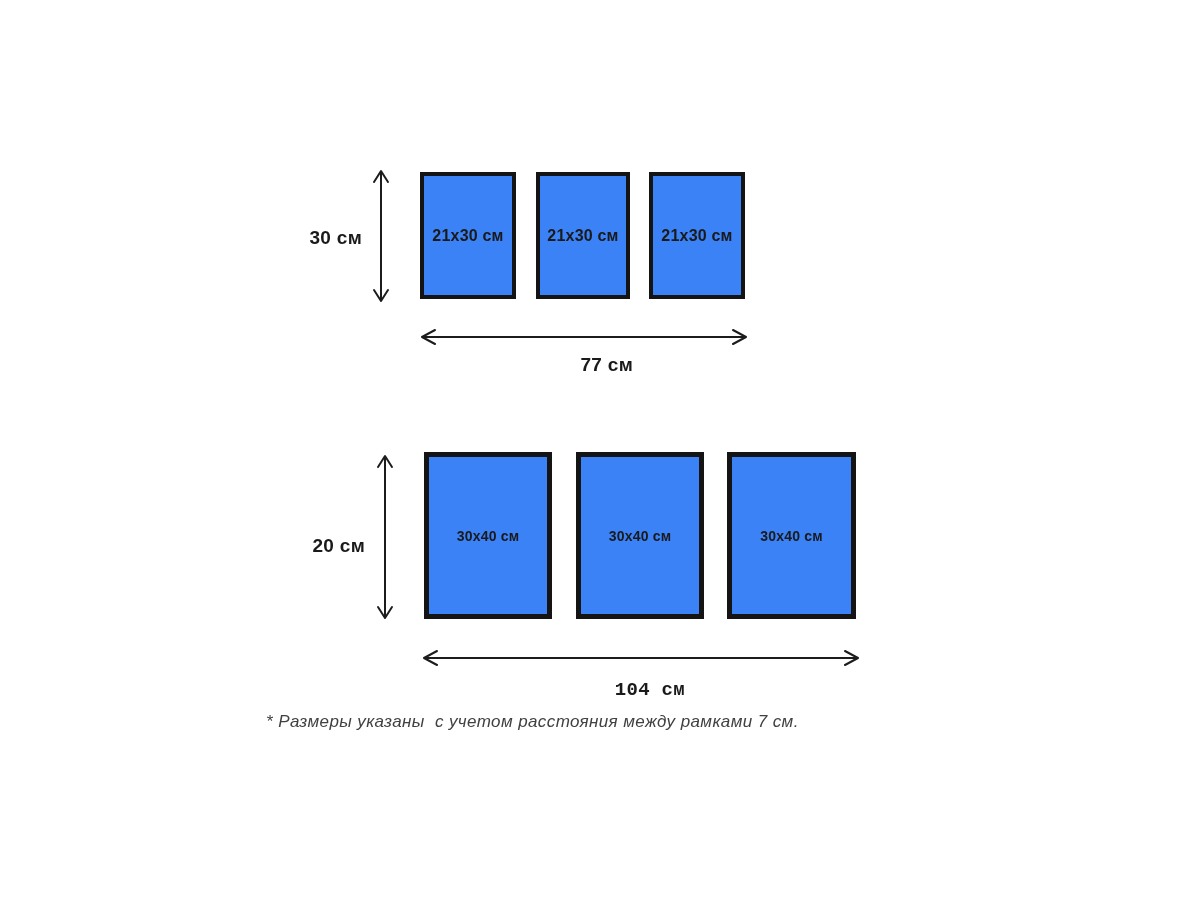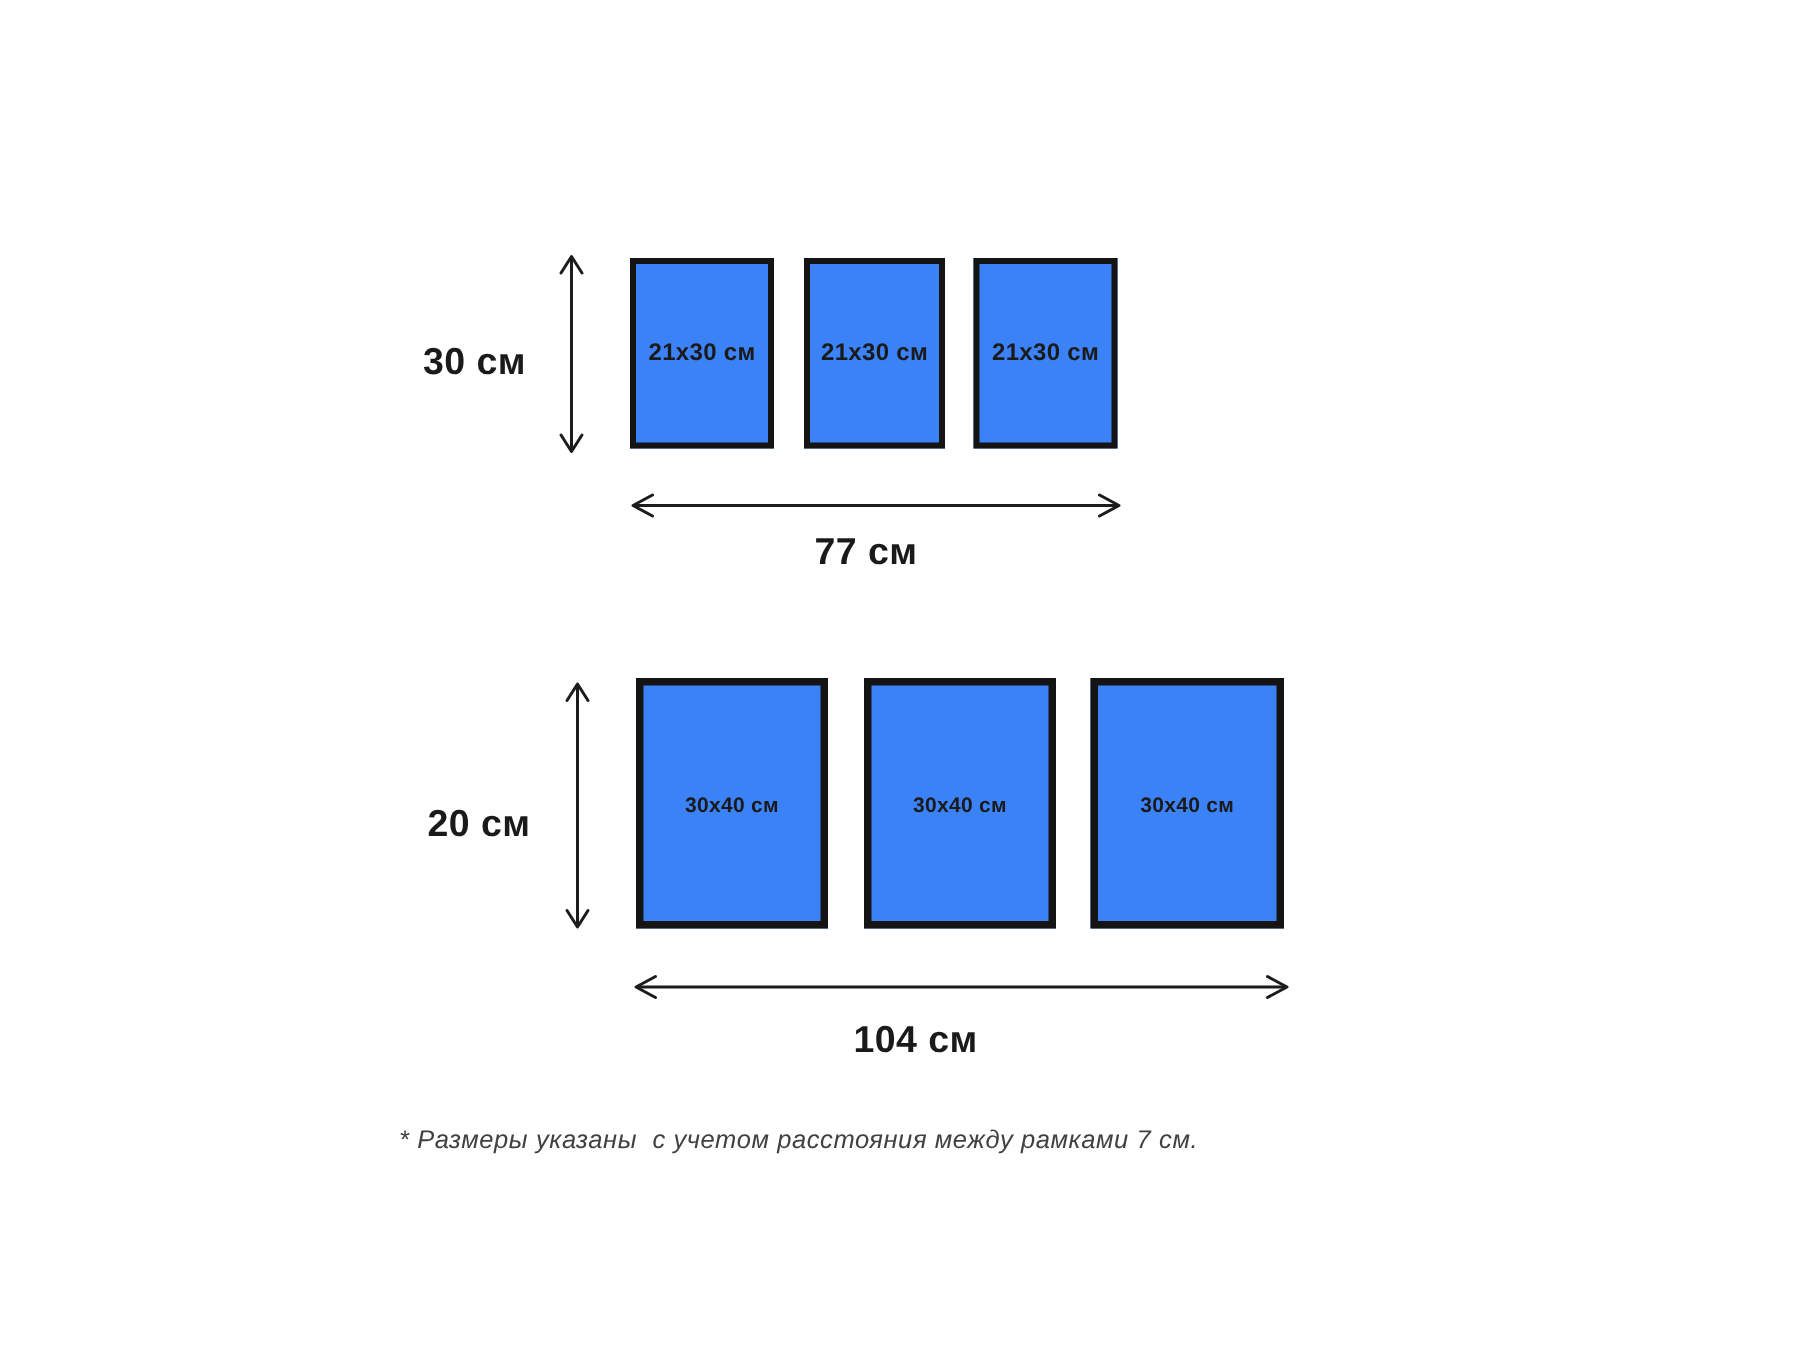--- a/index.html
+++ b/index.html
@@ -29,38 +29,38 @@
     font-weight: bold;
     color: #1a1a1a;
     letter-spacing: 0.2px;
   }
   .row1 .frame-label { font-size: 16px; }
   .row2 .frame-label { font-size: 14px; }
   .dim-label {
     position: absolute;
     font-weight: bold;
     color: #1a1a1a;
-    text-align: left;
-    font-size: 25px;
+    text-align: right;
+    font-size: 19px;
     letter-spacing: 0.3px;
   }
   .arrow {
     position: absolute;
   }
   .arrow path {
     fill: none;
     stroke: #1c1c1c;
     stroke-width: 2;
     stroke-linecap: round;
     stroke-linejoin: round;
   }
   .footnote {
     position: absolute;
     left: 266px;
-    top: 750px;
+    top: 712px;
     font-size: 17px;
     font-style: italic;
     color: #414141;
     white-space: pre;
     letter-spacing: 0.4px;
   }
 </style>
 </head>
 <body>
 
@@ -109,17 +109,17 @@
   <div class="frame row2" style="left:727px; top:452px; width:129px; height:167px; border-width:5px;">
     <span class="frame-label">30x40 см</span>
   </div>
 
   <svg class="arrow" style="left:420px; top:648px;" width="442" height="20" viewBox="0 0 442 20">
     <path d="M5 10 L437 10"></path>
     <path d="M17 3 L4 10 L17 17"></path>
     <path d="M425 3 L438 10 L425 17"></path>
   </svg>
 
-  <div class="dim-label" style="left:569px; top:679px; width:90px;">104 см</div>
+  <div class="dim-label" style="left:595px; top:679px; width:90px;font-family:Liberation Mono, monospace;">104 см</div>
 
   <div class="footnote">* Размеры указаны  с учетом расстояния между рамками 7 см.</div>
 
 </div>
 
 </body></html>

